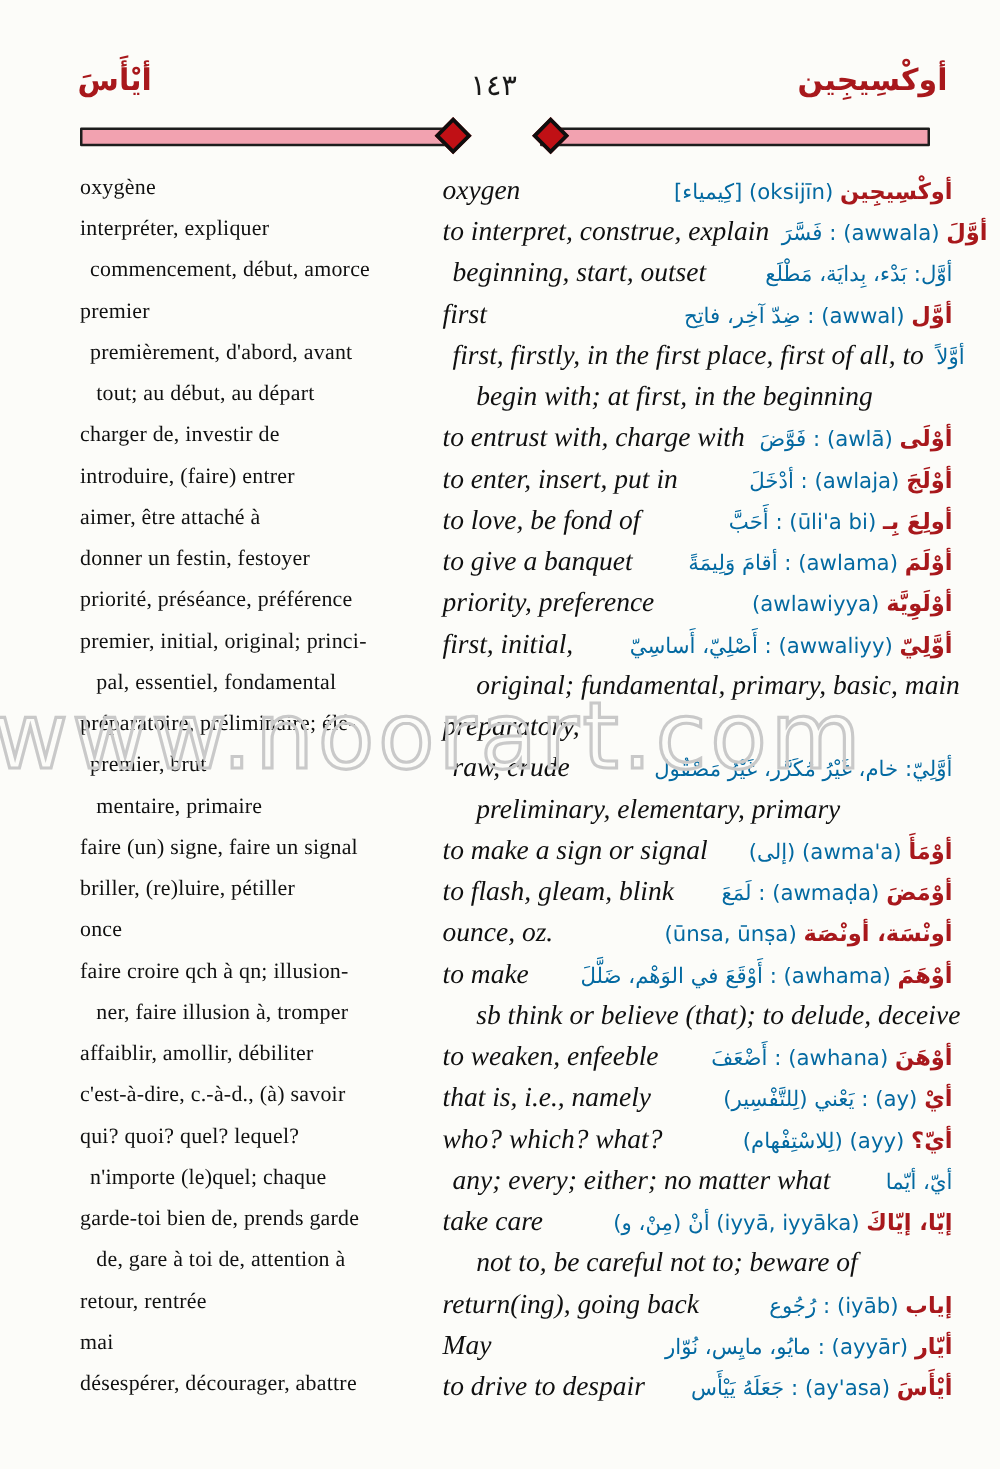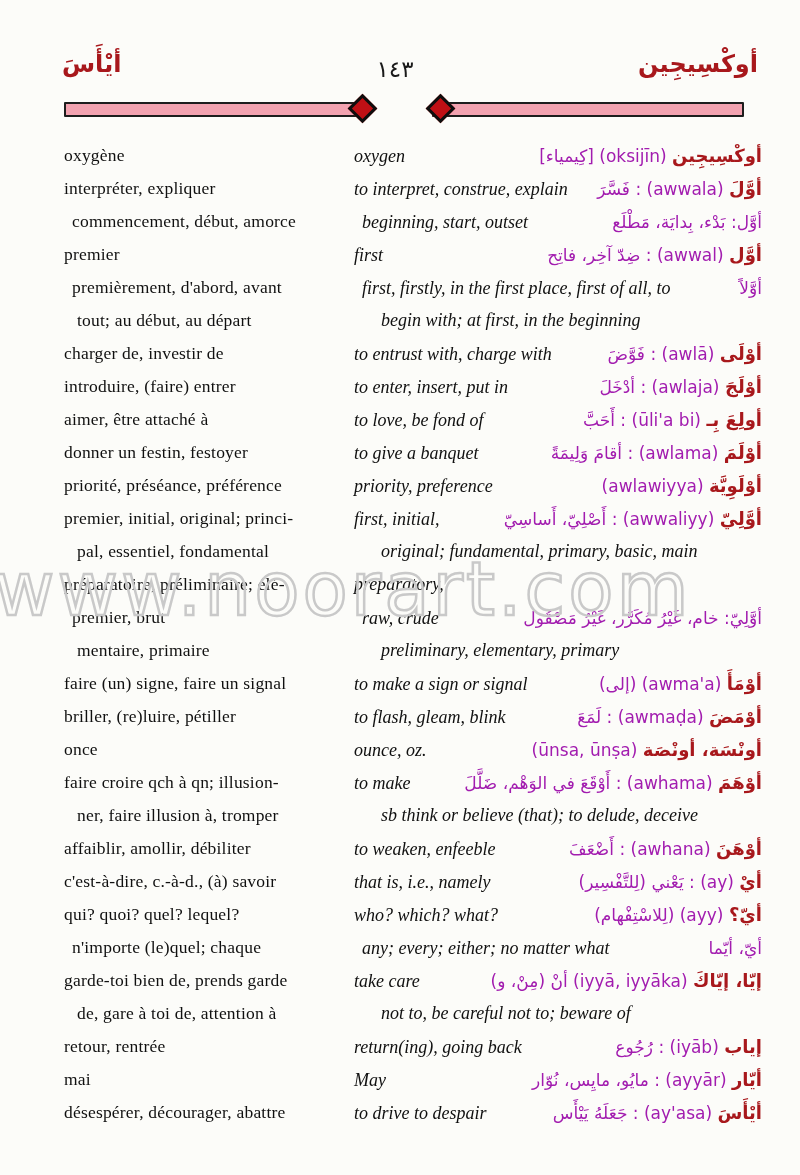--- a/index.html
+++ b/index.html
@@ -33,36 +33,36 @@
   .rule.left{left:64px;width:294px;}
   .rule.right{left:432px;width:308px;}
   .diamond{
     position:absolute;top:98px;width:15px;height:15px;background:var(--dred);
     border:3px solid #0e0e0e;transform:rotate(45deg);
   }
   .diamond.left{left:352px;}
   .diamond.right{left:430px;}
   
   .entries{position:absolute;top:139px;left:64px;right:38px;}
-  .row{display:flex;align-items:center;height:33px;white-space:nowrap;}
+  .row{display:flex;align-items:flex-start;height:33px;white-space:nowrap;}
   .fr{
     width:290px;flex:none;font-size:17.5px;color:#101010;
     letter-spacing:0.2px;overflow:hidden;
   }
   .row.sub .fr{padding-left:8px;}
   .row.cont .fr{padding-left:13px;}
   .rest-cell{flex:1;display:flex;justify-content:space-between;align-items:baseline;min-width:0;}
-  .en{font-style:italic;font-size:18px;color:#101010;}
+  .en{font-style:italic;font-size:22px;color:#101010;}
   .row.cont .en{padding-left:14px;}
   .ar{
     direction:rtl;text-align:right;margin-left:10px;
     font-family:"DejaVu Sans", sans-serif;font-size:17px;color:#141414;
   }
   .ar-head{color:var(--red);font-weight:bold;font-size:18px;}
-  .ar-rest{color:#a21caf;}
+  .ar-rest{color:#0369a1;}
   
   .watermark{
     position:absolute;top:546px;left:-6px;width:812px;z-index:6;
     font-family:"DejaVu Sans", sans-serif;font-size:74px;letter-spacing:3px;
     color:transparent;-webkit-text-stroke:2.5px #c9c9c9;
     white-space:nowrap;pointer-events:none;
   }
 </style>
 </head>
 <body>

